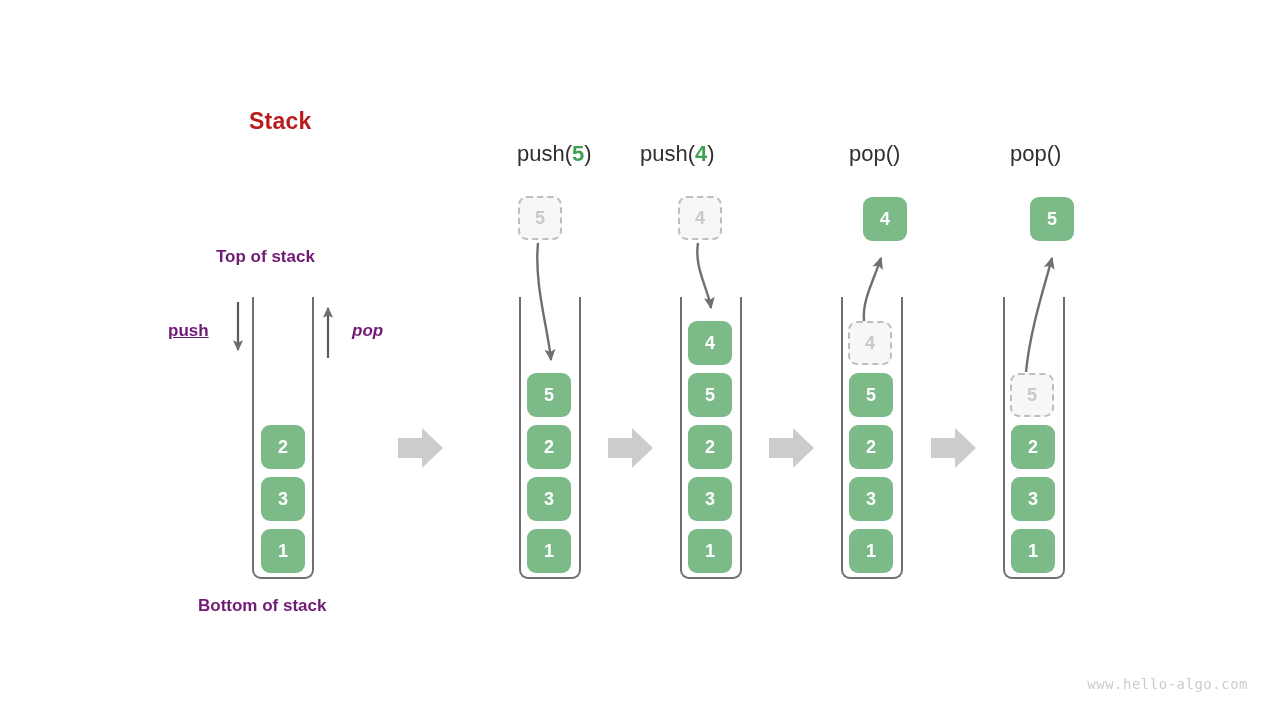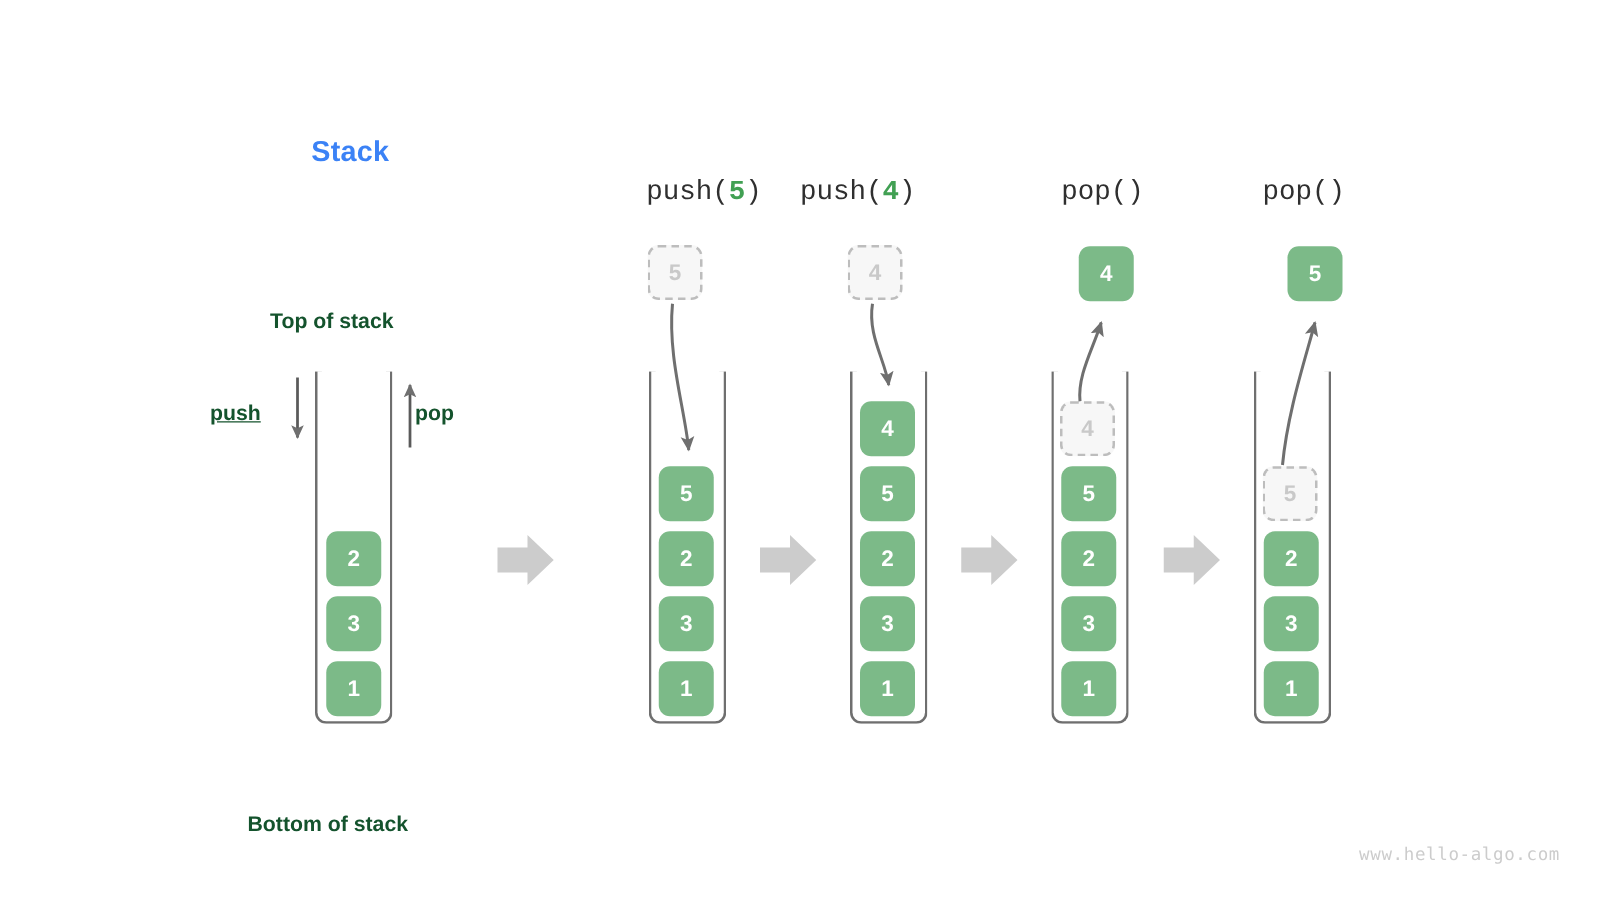--- a/index.html
+++ b/index.html
@@ -21,43 +21,43 @@
     inset: 0;
   }
 
   
   #stack-title {
     position: absolute;
     left: 249px;
     top: 108px;
     font-size: 23px;
     font-weight: bold;
-    color: #3b82f6;
+    color: #b91c1c;
     letter-spacing: 0.2px;
     white-space: nowrap;
   }
 
   
   .annot {
     position: absolute;
     font-size: 17px;
     font-weight: bold;
-    color: #14532d;
+    color: #701a75;
     white-space: nowrap;
   }
   #label-top-of-stack { left: 216px; top: 247px; }
-  #label-bottom-of-stack { left: 198px; top: 650px; }
+  #label-bottom-of-stack { left: 198px; top: 596px; }
   #label-push { left: 168px; top: 321px; text-decoration: underline; }
-  #label-pop { left: 332px; top: 321px; }
+  #label-pop { left: 352px; top: 321px; font-style: italic; }
 
   
   .op-caption {
     position: absolute;
     top: 141px;
-    font-family: Liberation Mono, monospace;
+    font-family: Liberation Sans, sans-serif;
     font-size: 22px;
     color: #2f2f2f;
     white-space: nowrap;
     letter-spacing: 0px;
   }
   .op-caption .arg { color: #41a053; font-weight: bold; }
 
   
   .stack-container {
     position: absolute;

